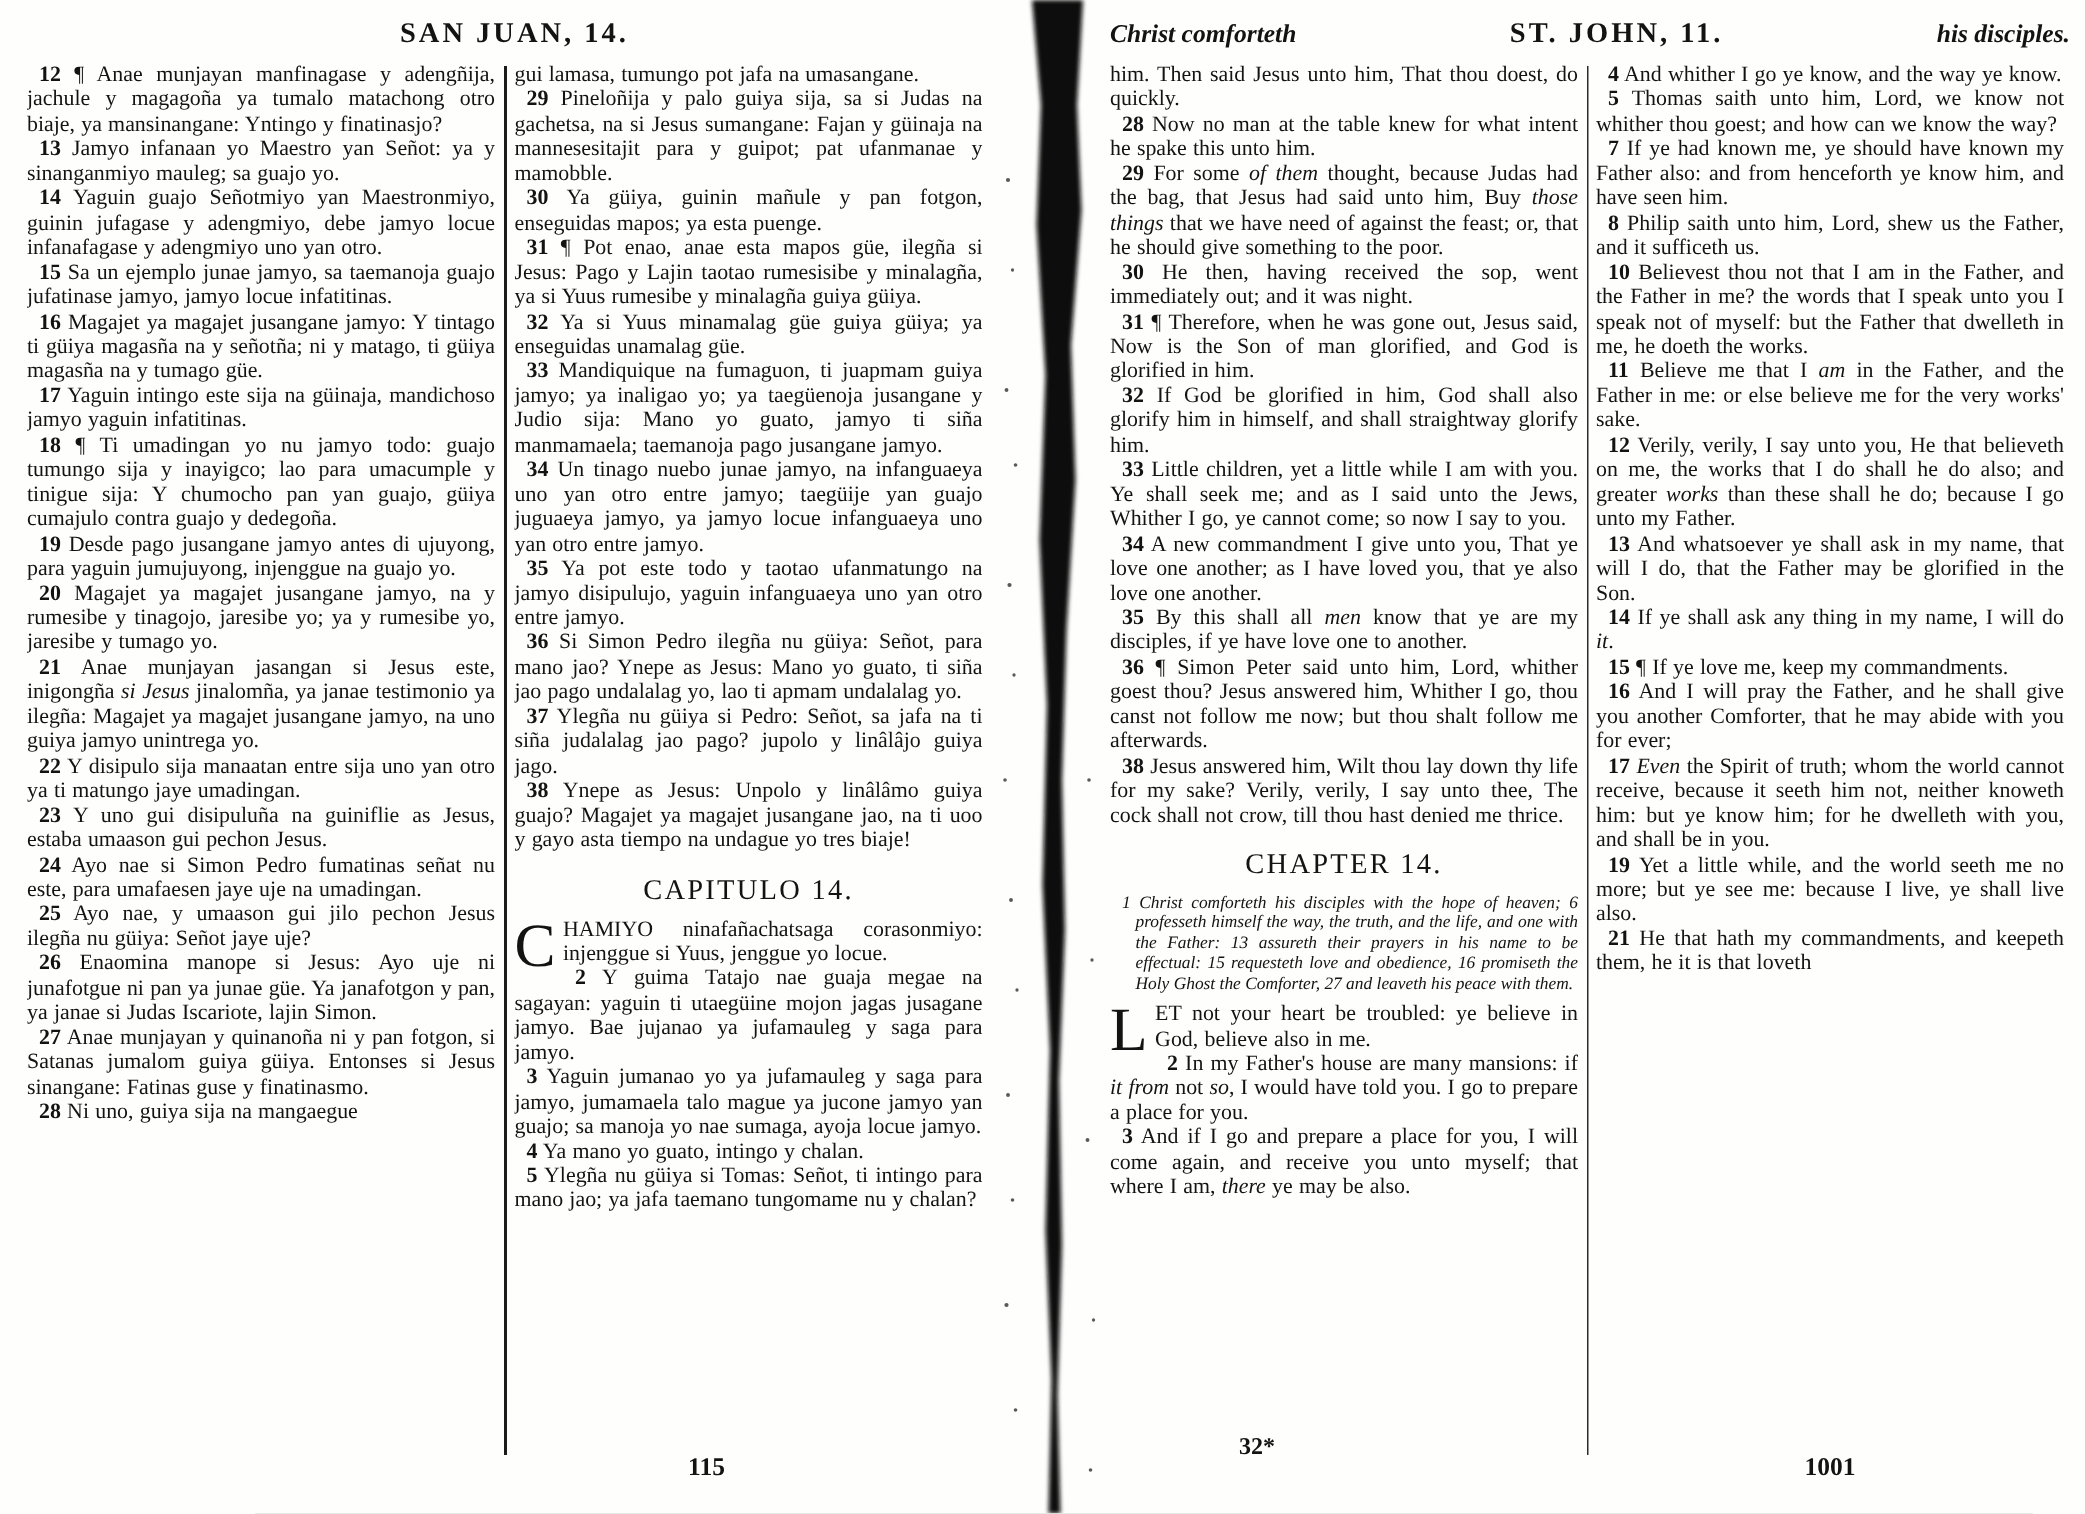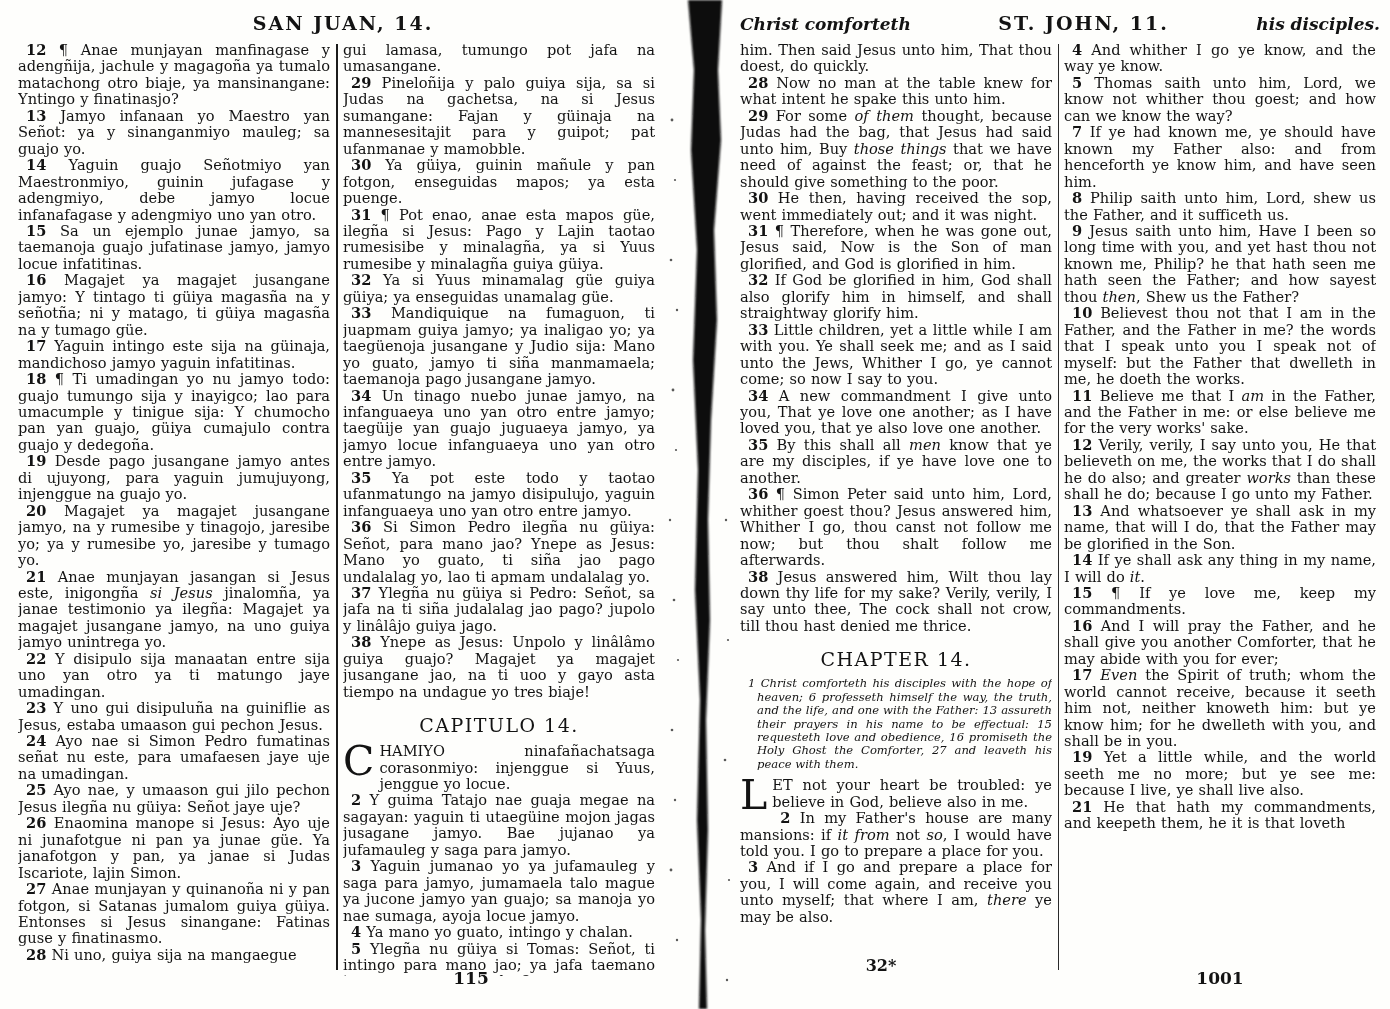--- a/index.html
+++ b/index.html
@@ -1,19 +1,19 @@
 <!DOCTYPE html>
 <html><head>
 <meta charset="utf-8">
 <style>
   html,body{margin:0;padding:0;background:#d8d8d4;}
   .spread{position:relative;width:1390px;height:1009px;background:#fefefc;overflow:hidden;
           font-family:"DejaVu Serif","Liberation Serif",serif;color:#131313;}
   
-  .page{position:absolute;top:12px;}
+  .page{position:absolute;top:12px;font-family:Liberation Serif, serif;}
   .page-left{left:18px;width:650px;}
   .page-right{left:740px;width:640px;}
   .page-header{height:30px;}
   .page-header.center{text-align:center;}
   .hdr-main{font-weight:bold;font-size:19px;letter-spacing:2px;}
   .page-header.three{display:flex;justify-content:space-between;align-items:baseline;}
   .hdr-italic{font-style:italic;font-weight:bold;font-size:17px;}
   
   .cols{display:flex;height:934px;overflow:hidden;}
   .col{width:312px;overflow:hidden;}
@@ -26,21 +26,21 @@
   .vnum{font-weight:bold;}
   .chap-heading{margin:14px 0 7px;text-align:center;font-size:19px;letter-spacing:1.5px;text-indent:0;}
   .chap-summary{margin:0 0 6px;font-style:italic;font-size:11.6px;line-height:13.4px;
                 text-align:justify;padding-left:17px;text-indent:-9px;}
   .chap-open{text-indent:0;}
   .dropcap{float:left;font-size:41px;line-height:32px;padding:2px 5px 0 0;}
   
   .page-number{position:absolute;width:110px;text-align:center;font-weight:bold;font-size:17px;}
   .pn-left{top:956px;left:398px;}
   .pn-right{top:956px;left:425px;}
-  .sig-mark{position:absolute;top:944px;left:86px;width:110px;text-align:center;font-weight:bold;font-size:16px;}
+  .sig-mark{position:absolute;top:944px;left:86px;width:110px;font-weight:bold;font-size:16px;}
   .binding{position:absolute;left:668px;top:0;width:75px;height:1009px;}
 </style>
 </head>
 <body>
 
 <div class="spread">
 
   <div class="page page-left">
     <div class="page-header center">
       <span class="hdr-main">SAN JUAN, 14.</span>
@@ -144,21 +144,20 @@
           <p class="verse chap-open"><span class="dropcap">L</span>ET not your heart be troubled: ye believe in God, believe also in me.</p>
           <p class="verse"><span class="vnum">2</span> In my Father's house are many mansions: if <i>it from</i> not <i>so</i>, I would have told you. I go to prepare a place for you.</p>
           <p class="verse"><span class="vnum">3</span> And if I go and prepare a place for you, I will come again, and receive you unto myself; that where I am, <i>there</i> ye may be also.</p>
         </div>
       <div class="colrule rule-thin"></div>
       <div class="col">
           <p class="verse"><span class="vnum">4</span> And whither I go ye know, and the way ye know.</p>
           <p class="verse"><span class="vnum">5</span> Thomas saith unto him, Lord, we know not whither thou goest; and how can we know the way?</p>
           <p class="verse"><span class="vnum">7</span> If ye had known me, ye should have known my Father also: and from henceforth ye know him, and have seen him.</p>
           <p class="verse"><span class="vnum">8</span> Philip saith unto him, Lord, shew us the Father, and it sufficeth us.</p>
-          <p class="verse"><span class="vnum">9</span> Jesus saith unto him, Have I been so long time with you, and yet hast thou not known me, Philip? he that hath seen me hath seen the Father; and how sayest thou <i>then</i>, Shew us the Father?</p>
           <p class="verse"><span class="vnum">10</span> Believest thou not that I am in the Father, and the Father in me? the words that I speak unto you I speak not of myself: but the Father that dwelleth in me, he doeth the works.</p>
           <p class="verse"><span class="vnum">11</span> Believe me that I <i>am</i> in the Father, and the Father in me: or else believe me for the very works' sake.</p>
           <p class="verse"><span class="vnum">12</span> Verily, verily, I say unto you, He that believeth on me, the works that I do shall he do also; and greater <i>works</i> than these shall he do; because I go unto my Father.</p>
           <p class="verse"><span class="vnum">13</span> And whatsoever ye shall ask in my name, that will I do, that the Father may be glorified in the Son.</p>
           <p class="verse"><span class="vnum">14</span> If ye shall ask any thing in my name, I will do <i>it</i>.</p>
           <p class="verse"><span class="vnum">15</span> ¶ If ye love me, keep my commandments.</p>
           <p class="verse"><span class="vnum">16</span> And I will pray the Father, and he shall give you another Comforter, that he may abide with you for ever;</p>
           <p class="verse"><span class="vnum">17</span> <i>Even</i> the Spirit of truth; whom the world cannot receive, because it seeth him not, neither knoweth him: but ye know him; for he dwelleth with you, and shall be in you.</p>
           <p class="verse"><span class="vnum">19</span> Yet a little while, and the world seeth me no more; but ye see me: because I live, ye shall live also.</p>
           <p class="verse"><span class="vnum">21</span> He that hath my commandments, and keepeth them, he it is that loveth</p>

